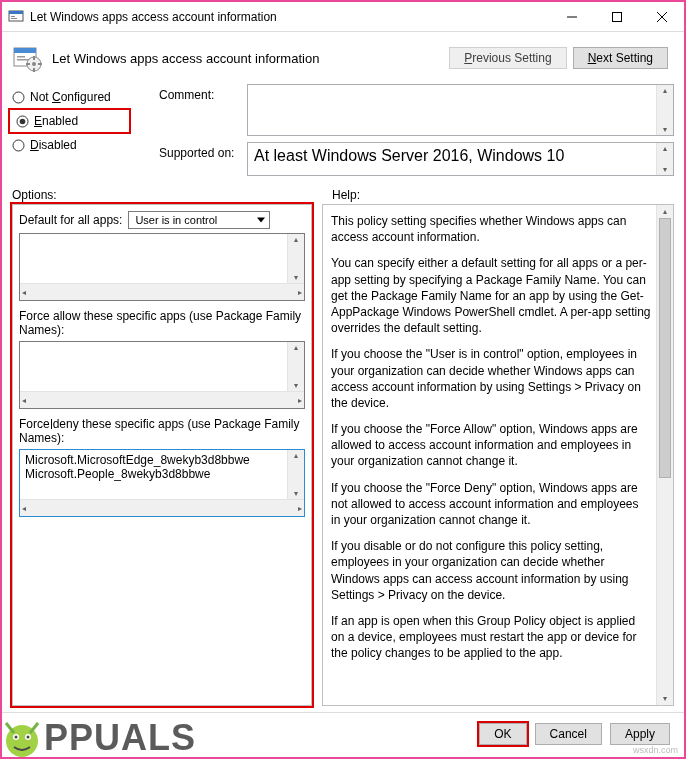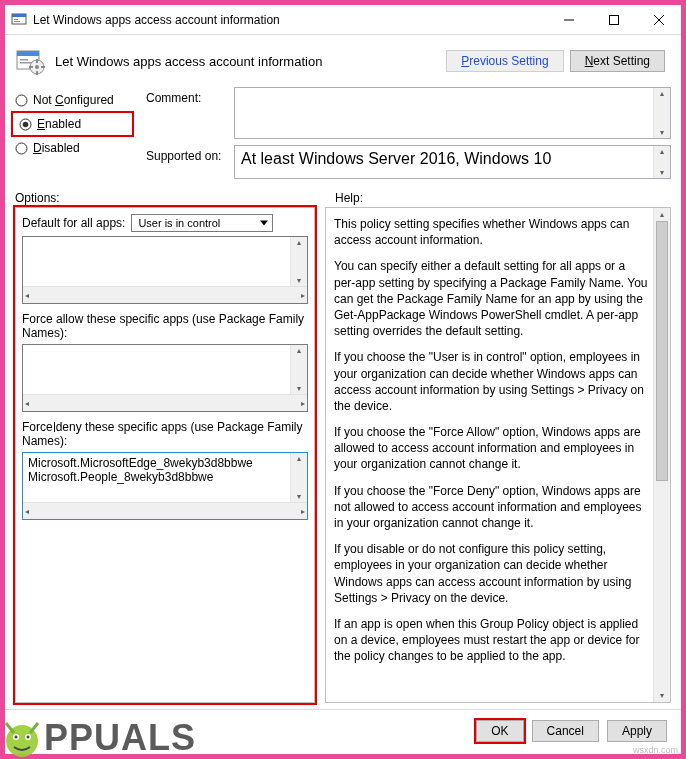--- a/index.html
+++ b/index.html
@@ -10,21 +10,21 @@
     background: #fff;
     color: #000;
     width: 686px;
     height: 759px;
     overflow: hidden;
     position: relative;
   }
   .window {
     width: 686px;
     height: 759px;
-    border: 5px solid #ec4899;
+    border: 2px solid #ec4899;
     background: #fff;
     display: flex;
     flex-direction: column;
   }
   .titlebar {
     height: 30px;
     display: flex;
     align-items: center;
     border-bottom: 1px solid #ddd;
     padding-left: 6px;
@@ -53,28 +53,28 @@
   .header2 .h2title { flex: 1; font-size: 13px; }
   .navbtns { display: flex; gap: 6px; padding-right: 6px; }
   .btn {
     border: 1px solid #adadad;
     background: #e1e1e1;
     padding: 3px 14px;
     font-size: 12px;
     font-family: inherit;
   }
   .btn[disabled] {
-    color: #1d4ed8;
+    color: #404040;
     background: #efefef;
     border-color: #cfcfcf;
   }
   .body1 {
     display: flex;
     padding: 4px 10px 2px 10px;
-    gap: 16px;
+    gap: 32px;
   }
   .col-left { width: 115px; flex-shrink:0; }
   .radiogrp { display: flex; flex-direction: column; gap: 8px; padding-top: 6px; }
   .radio { display: flex; align-items: center; gap: 5px; cursor: default; }
   .radio svg { flex-shrink: 0; }
   .r-enabled { outline: 2px solid #d00; outline-offset: 2px; padding: 2px 4px; }
   .col-right { flex: 1; display: flex; flex-direction: column; gap: 6px; }
   .field-row { display: flex; align-items: flex-start; gap: 6px; }
   .field-row .lbl { width: 82px; padding-top: 4px; text-align: left; }
   .ta-wrap {

